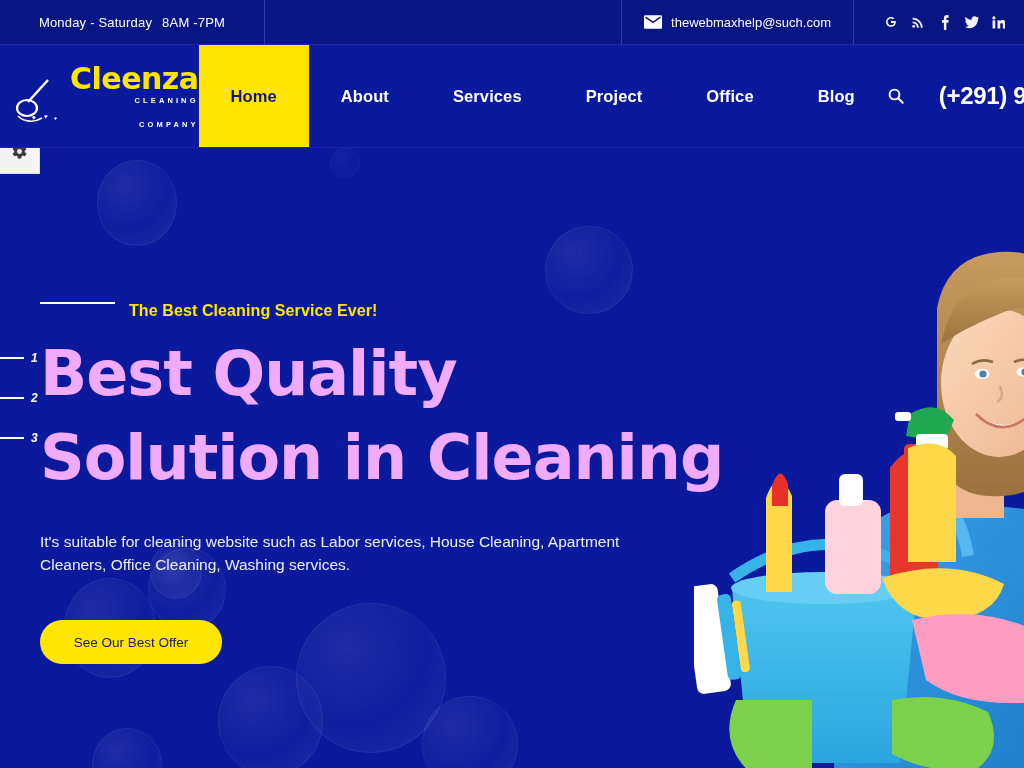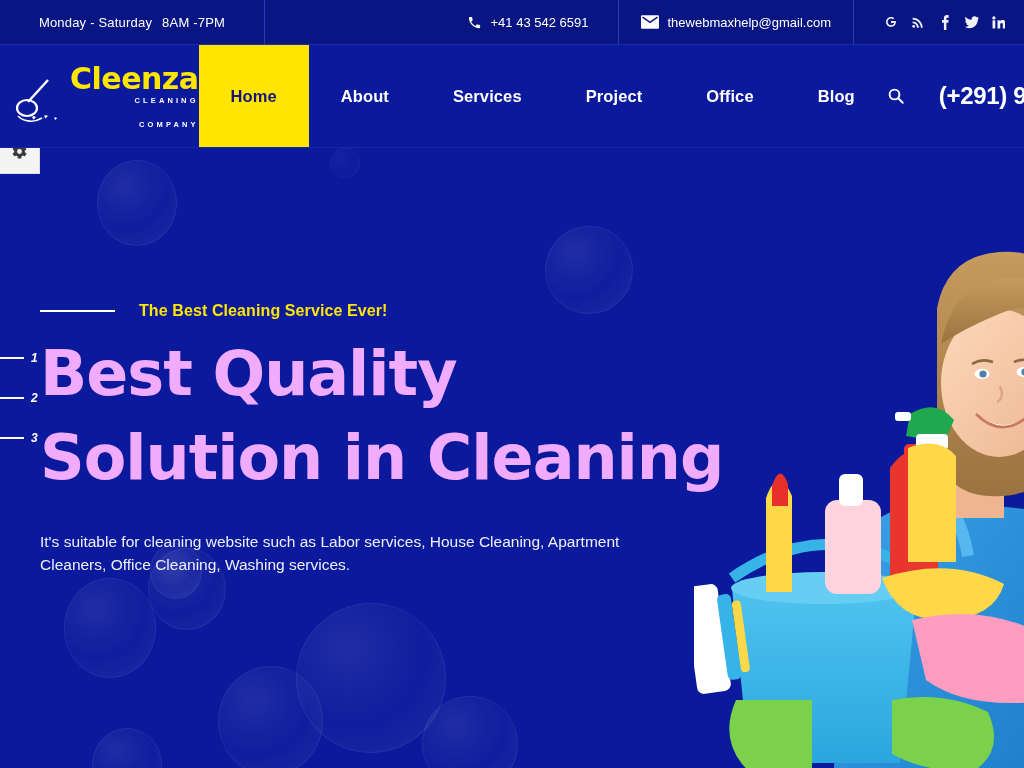--- a/index.html
+++ b/index.html
@@ -100,21 +100,21 @@
     position:absolute; border-radius:50%;
     background:radial-gradient(circle at 34% 30%, rgba(255,255,255,.085), rgba(255,255,255,.025) 55%, rgba(255,255,255,.055) 78%, rgba(255,255,255,.01) 100%);
     border:1px solid rgba(255,255,255,.06);
   }
   .hero-photo {
     position:absolute; right:-10px; bottom:0; width:340px; height:520px;
     overflow:hidden;
   }
 
   .hero-inner { position:relative; z-index:5; padding:0 0 0 40px; }
-  .eyebrow-row { display:flex; align-items:center; gap:24px; margin-top:154px; }
+  .eyebrow-row { display:flex; align-items:flex-start; gap:14px; margin-top:154px; }
   .eyebrow-line { width:75px; height:2px; background:#fff; }
   .eyebrow {
     color:#ffe600; font-weight:bold; font-size:16px; letter-spacing:.1px;
   }
   .hero-h1 {
     margin-top:12px;
     font-family:"DejaVu Sans", sans-serif;
     font-weight:bold;
     font-size:62px; line-height:84px; color:#f0abfc; letter-spacing:-1px;
   }
@@ -155,37 +155,29 @@
   <div class="topbar">
     <div class="tb-hours">
       <span>Monday - Saturday</span>
       <span class="sep"></span>
         <span class="sep"></span>
       <span>8AM -7PM</span>
     </div>
 
     <div class="tb-spacer"></div>
 
-    <div class="tb-item">
-      <span class="ic">
-        <svg width="15" height="15" viewBox="0 0 24 24" fill="#fff">
-            <path d="M6.6 10.8c1.4 2.8 3.8 5.1 6.6 6.6l2.2-2.2c.3-.3.7-.4 1-.2 1.2.4 2.4.6 3.6.6.6 0 1 .4 1 1V20c0 .6-.4 1-1 1C10.7 21 3 13.3 3 4c0-.6.4-1 1-1h3.4c.6 0 1 .4 1 1 0 1.3.2 2.5.6 3.6.1.4 0 .8-.2 1l-2.2 2.2z"></path>
-          </svg>
-      </span>
-      <span>+41 43 542 6591</span>
-    </div>
 
     <div class="tb-item bordered">
       <span class="ic">
         <svg width="18" height="14" viewBox="0 0 24 18" fill="#fff">
             <rect x="0" y="0" width="24" height="18" rx="1.5"></rect>
             <path d="M2 2.5l10 7 10-7" stroke="#091582" stroke-width="2" fill="none"></path>
           </svg>
       </span>
-      <span>thewebmaxhelp@gmail.com</span>
+      <span>thewebmaxhelp@such.com</span>
     </div>
 
     <div class="tb-social">
       <span class="sic">
         <svg width="14" height="14" viewBox="0 0 24 24" fill="#fff">
             <path d="M12 11v2.6h5.3c-.2 1.4-1.6 4-5.3 4-3.2 0-5.8-2.6-5.8-5.9S8.8 5.8 12 5.8c1.8 0 3 .8 3.7 1.5l1.9-1.9C16.4 4.3 14.4 3.4 12 3.4 7.3 3.4 3.5 7.2 3.5 11.8S7.3 20.2 12 20.2c5 0 8.3-3.5 8.3-8.4 0-.6-.1-1-.1-1.4H12z"></path>
           </svg>
       </span>
       <span class="sic">
         <svg width="13" height="13" viewBox="0 0 24 24" fill="#fff">
@@ -353,20 +345,21 @@
         <div class="eyebrow">The Best Cleaning Service Ever!</div>
       </div>
 
       <div class="hero-h1">
         <div>Best Quality</div>
         <div>Solution in Cleaning</div>
       </div>
 
       <div class="hero-desc">It's suitable for cleaning website such as Labor services, House Cleaning, Apartment Cleaners, Office Cleaning, Washing services.</div>
 
+      <button class="hero-btn">See Our Best Offer</button>
     </div>
 
     <div class="slider-nav">
       <div class="slide-dot on">
         <span class="dash"></span>
         <span class="num">1</span>
       </div>
       <div class="slide-dot">
         <span class="dash"></span>
         <span class="num">2</span>

